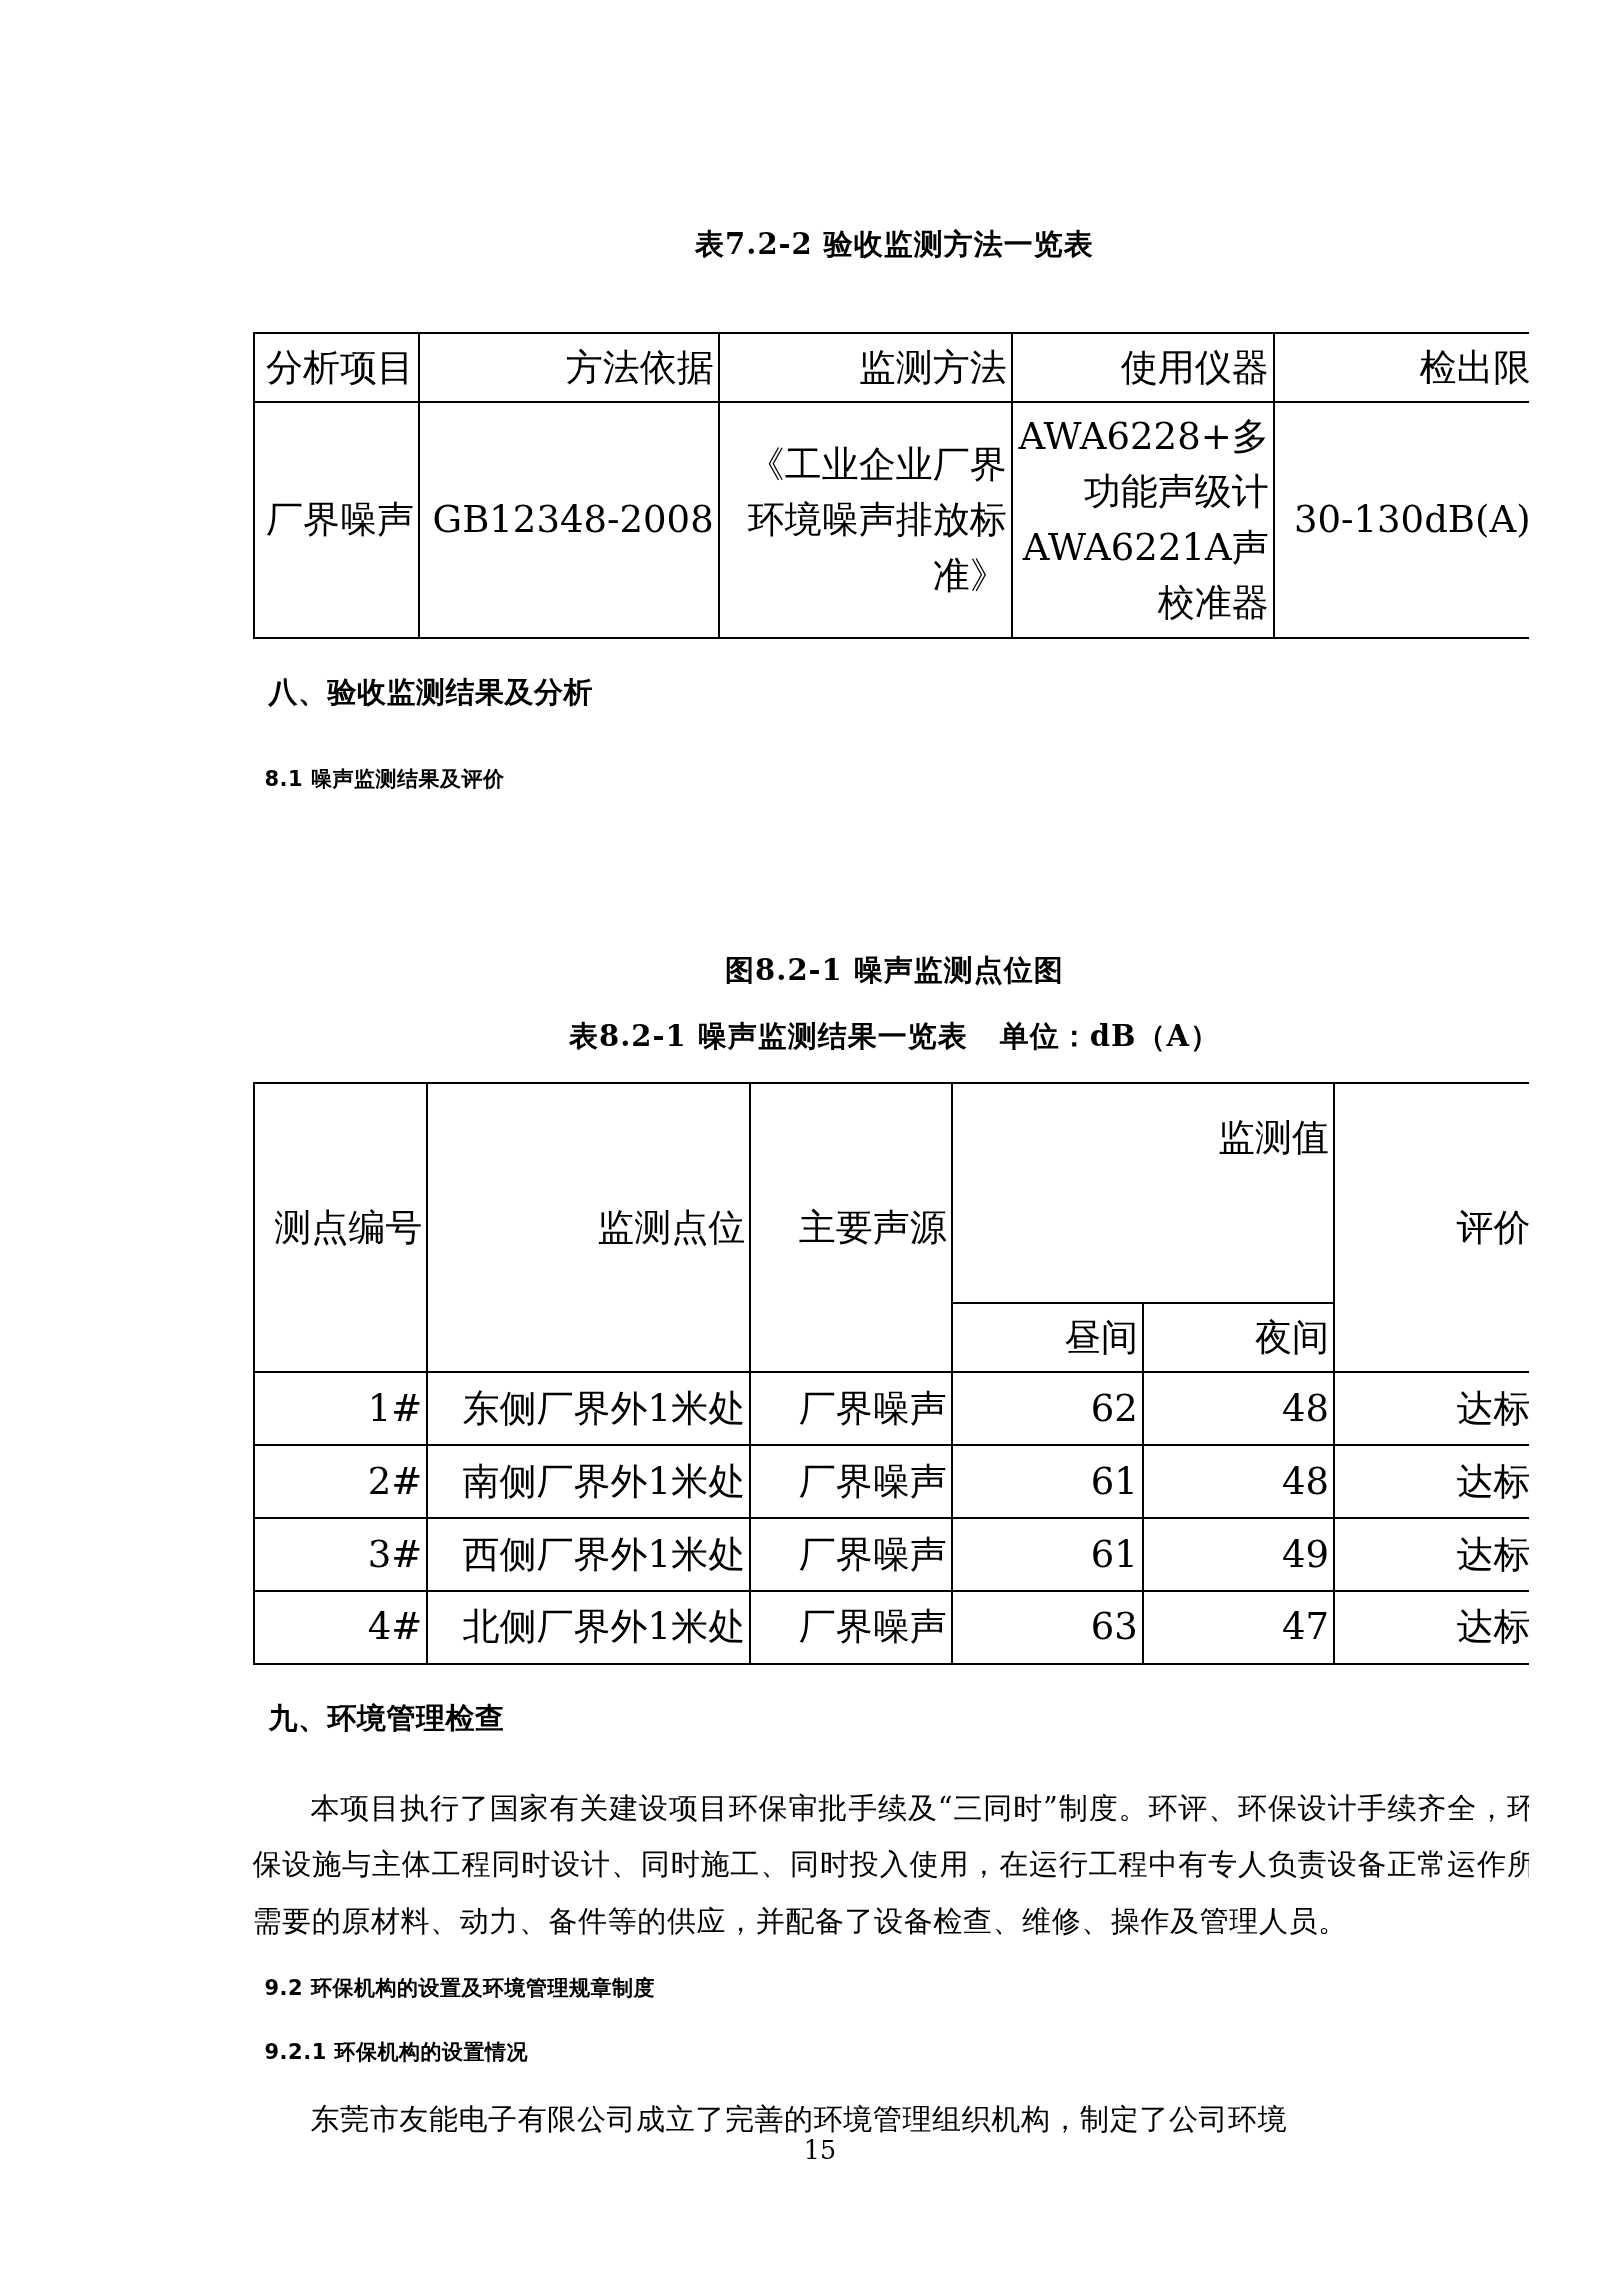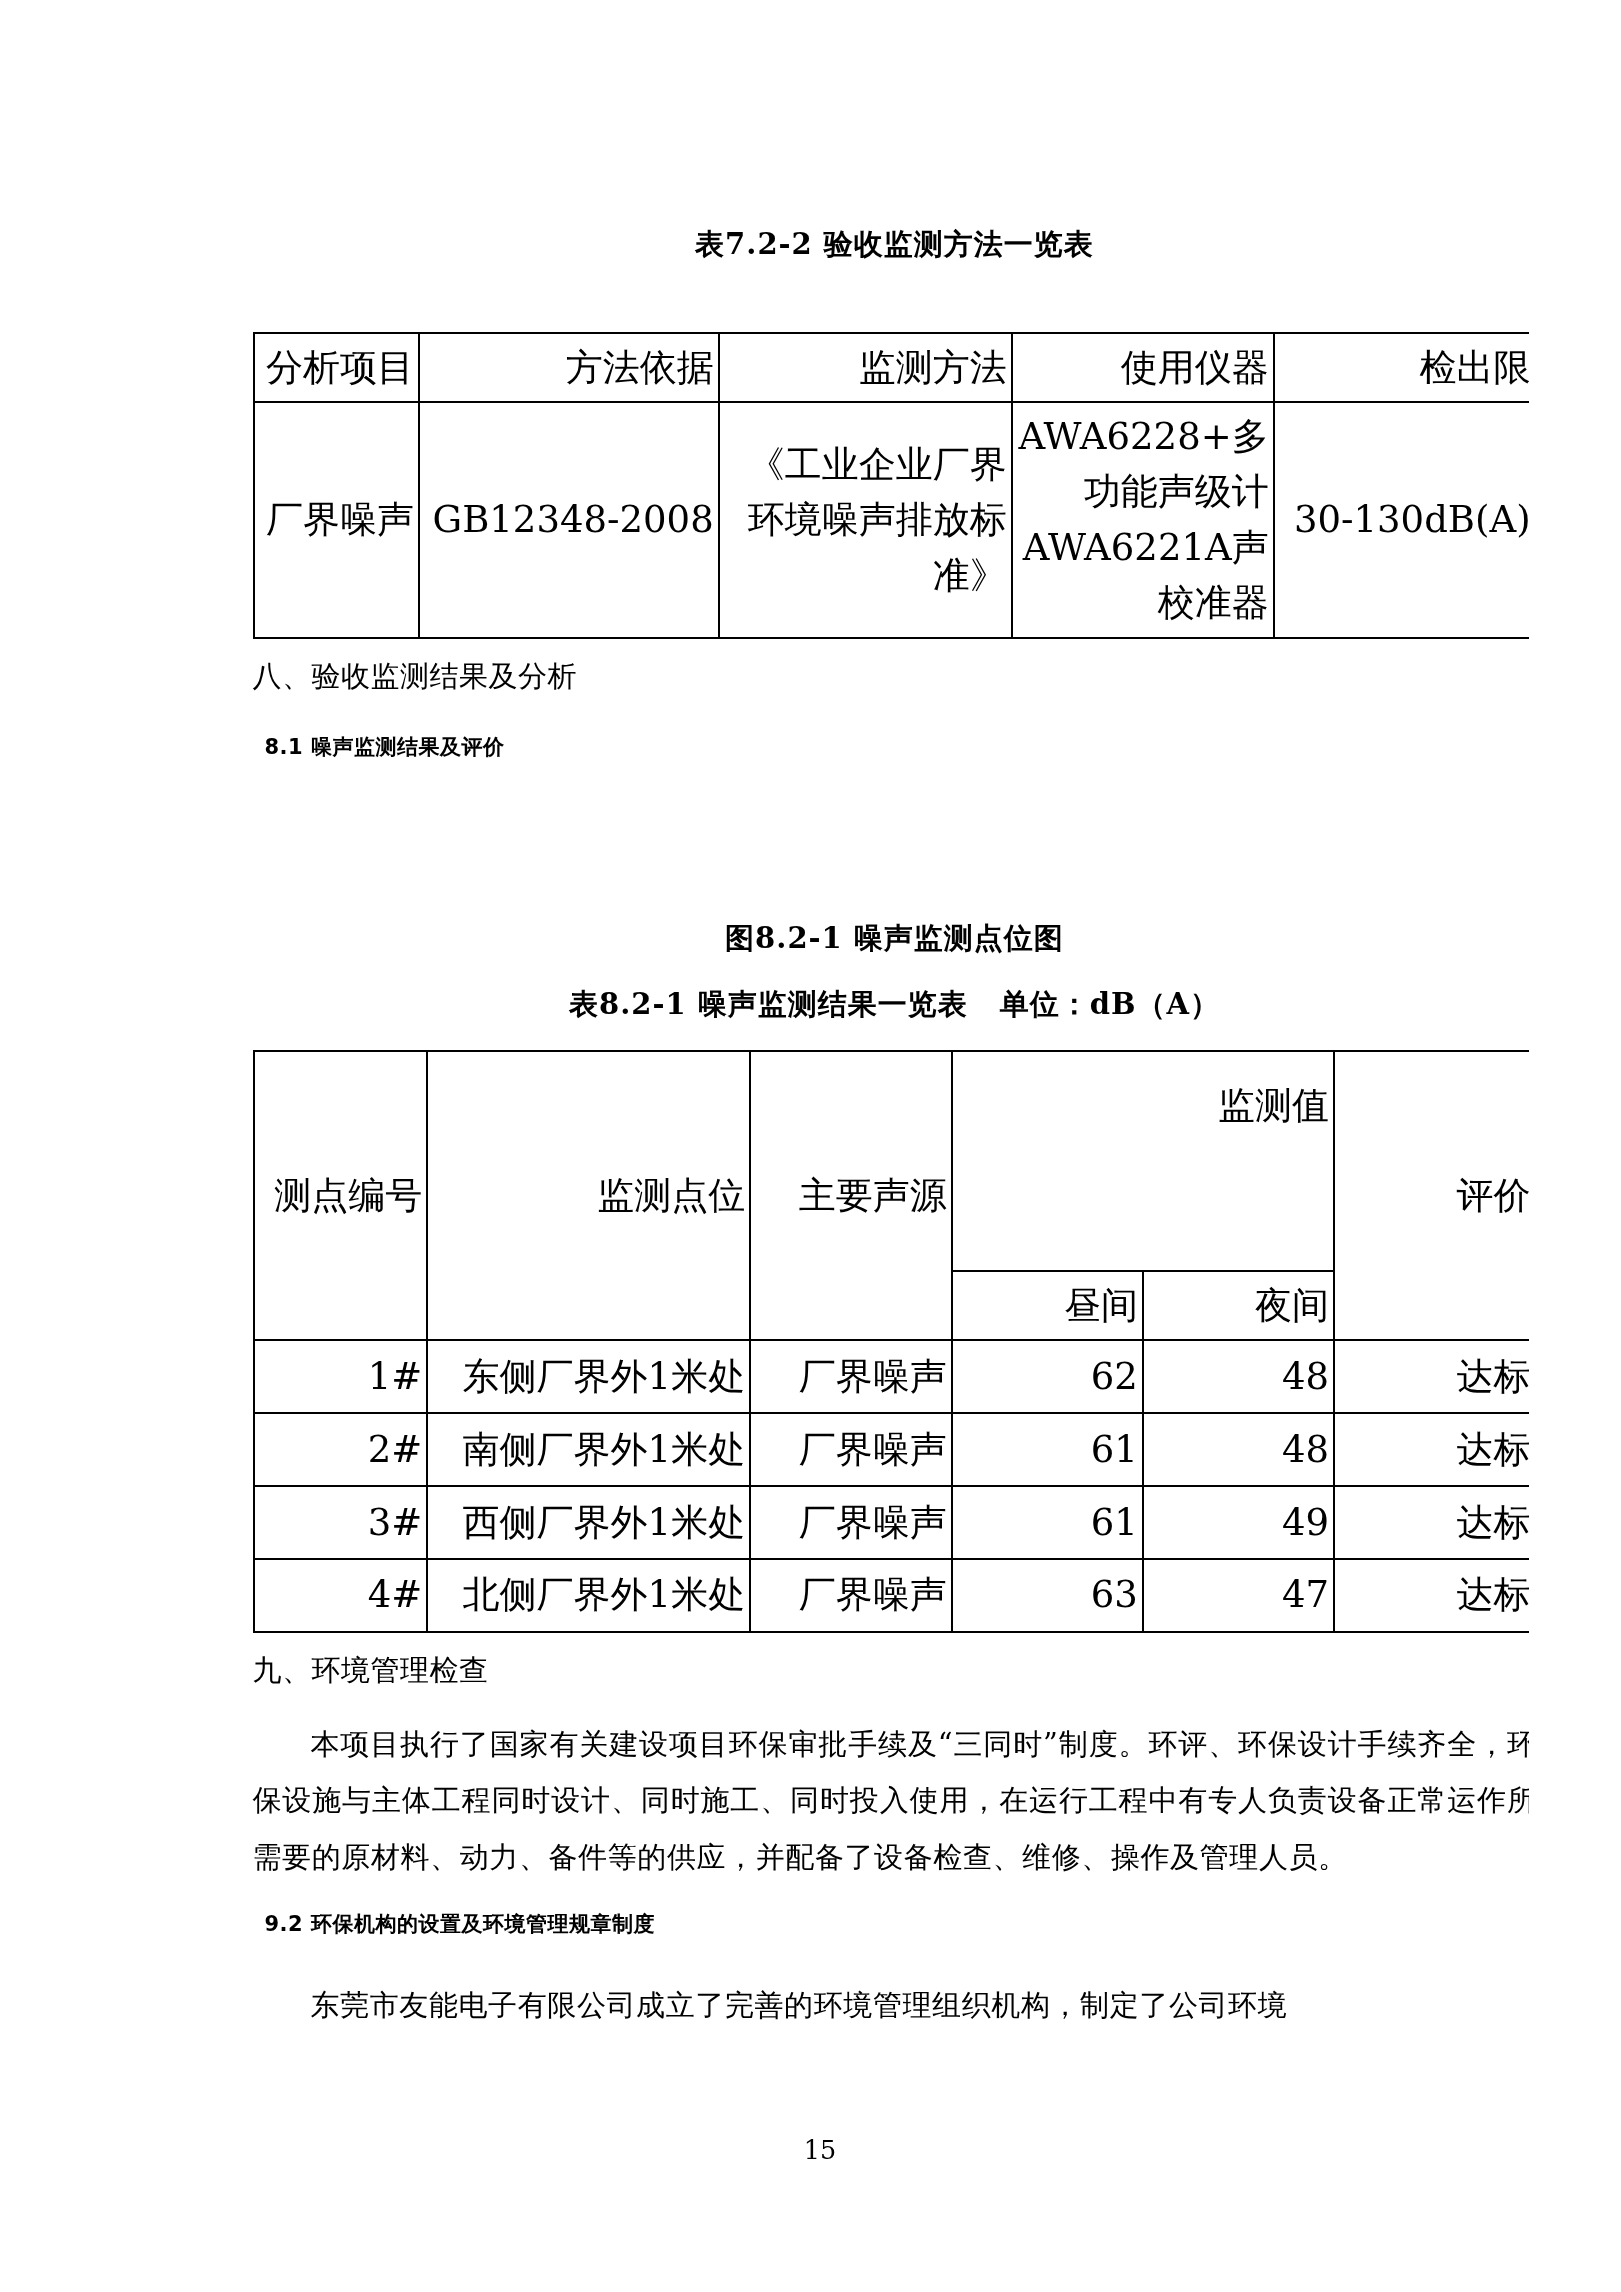--- a/index.html
+++ b/index.html
@@ -49,23 +49,23 @@
     display: flex;
     justify-content: center;
     align-items: baseline;
     gap: 32px;
     font-weight: bold;
     font-size: 29px;
     letter-spacing: 1px;
   }
   h2.section {
     font-family: "DejaVu Sans", "Liberation Sans", sans-serif;
-    font-weight: normal;
-    font-size: 29px;
-    margin: 0;
+    font-weight: bold;
+    font-size: 29px;
+    margin: 16px;
     letter-spacing: 0.5px;
     line-height: 1.25;
   }
   h3.subsection {
     font-family: "DejaVu Sans", "Liberation Sans", sans-serif;
     font-weight: bold;
     font-size: 21px;
     margin: 12px;
     letter-spacing: 0.5px;
     line-height: 1.25;
@@ -258,20 +258,21 @@
     <div class="spacer-14"></div>
 
     <p class="body indent">本项目执行了国家有关建设项目环保审批手续及“三同时”制度。环评、环保设计手续齐全，环保设施与主体工程同时设计、同时施工、同时投入使用，在运行工程中有专人负责设备正常运作所需要的原材料、动力、备件等的供应，并配备了设备检查、维修、操作及管理人员。</p>
 
     <div class="spacer-14"></div>
 
     <h3 class="subsection">9.2 环保机构的设置及环境管理规章制度</h3>
 
     <div class="spacer-14"></div>
 
+    <h3 class="subsection">9.2.1 环保机构的设置情况</h3>
 
     <div class="spacer-14"></div>
 
     <p class="body indent">东莞市友能电子有限公司成立了完善的环境管理组织机构，制定了公司环境</p>
 
   </div>
 
   <div class="page-number">15</div>
 </div>
 

